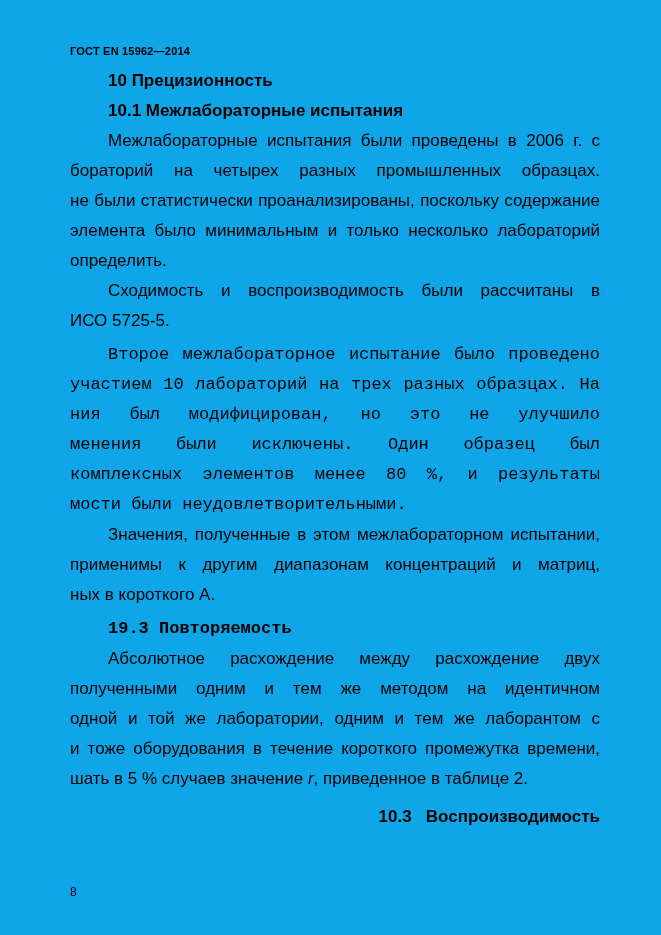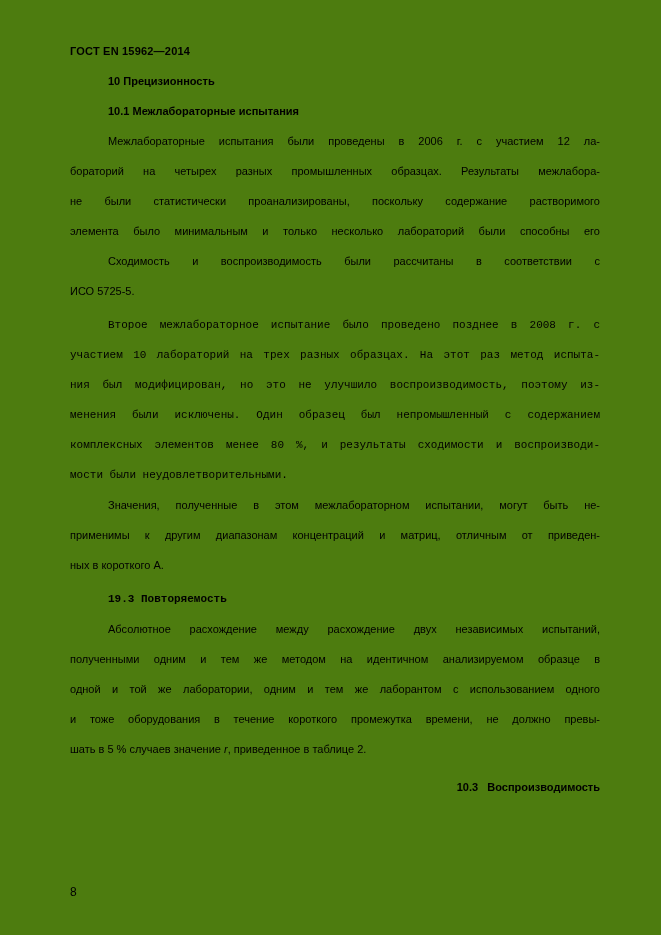--- a/index.html
+++ b/index.html
@@ -5,38 +5,38 @@
   * { margin: 0; padding: 0; box-sizing: border-box; }
   html, body {
     width: 661px; height: 935px;
     background: #ffffff;
     font-family: "Liberation Sans", "DejaVu Sans", sans-serif;
     color: #000000;
   }
   .page {
     position: relative;
     width: 661px; height: 935px;
-    background: #4d7c0f;
+    background: #0ea5e9;
     padding: 44px 61px 0 70px;
     overflow: hidden;
   }
   .doc-header {
     font-size: 11px;
     font-weight: bold;
     height: 14px;
     line-height: 14px;
     margin-bottom: 8px;
     letter-spacing: 0.2px;
   }
   .content { width: 530px; }
   .line {
     height: 30px;
     line-height: 30px;
     overflow: hidden;
-    font-size: 11px;
+    font-size: 17px;
   }
   
   .j { text-align: justify; }
   .j::after { content: ""; display: inline-block; width: 100%; }
   .indent { padding-left: 38px; }
   .heading { font-weight: bold; white-space: pre-wrap; }
   .mt4 { margin-top: 4px; font-family: Liberation Mono, monospace; }
   .mt8 { margin-top: 8px; text-align: right; }
   .sym-italic { font-style: italic; }
   .page-number {
@@ -56,20 +56,21 @@
   <div class="content">
 
     <div class="line heading indent">10 Прецизионность</div>
     <div class="line heading indent">10.1 Межлабораторные испытания</div>
 
     <div>
       <div class="line j indent">Межлабораторные испытания были проведены в 2006 г. с участием 12 ла-</div>
       <div class="line j">бораторий на четырех разных промышленных образцах. Результаты межлабора-</div>
       <div class="line j">не были статистически проанализированы, поскольку содержание растворимого</div>
       <div class="line j">элемента было минимальным и только несколько лабораторий были способны его</div>
+      <div class="line">определить.</div>
     </div>
 
     <div>
       <div class="line j indent">Сходимость и воспроизводимость были рассчитаны в соответствии с</div>
       <div class="line">ИСО 5725-5.</div>
     </div>
 
     <div class="mt4">
       <div class="line j indent">Второе межлабораторное испытание было проведено позднее в 2008 г. с</div>
       <div class="line j">участием 10 лабораторий на трех разных образцах. На этот раз метод испыта-</div>

